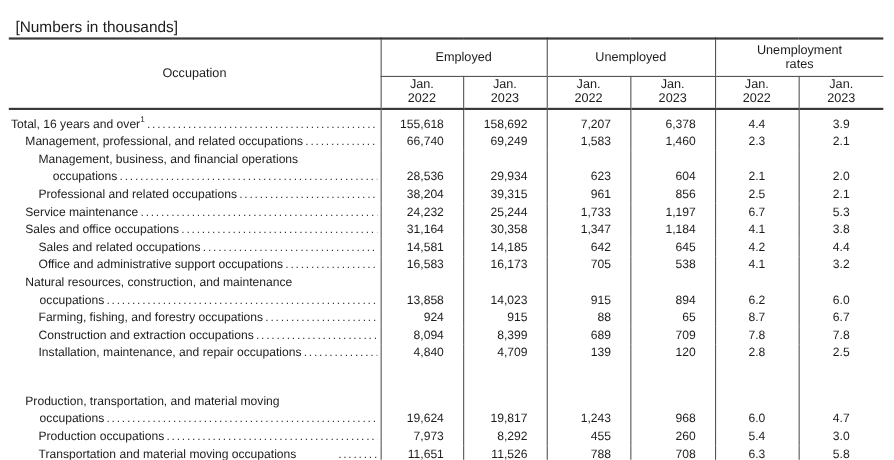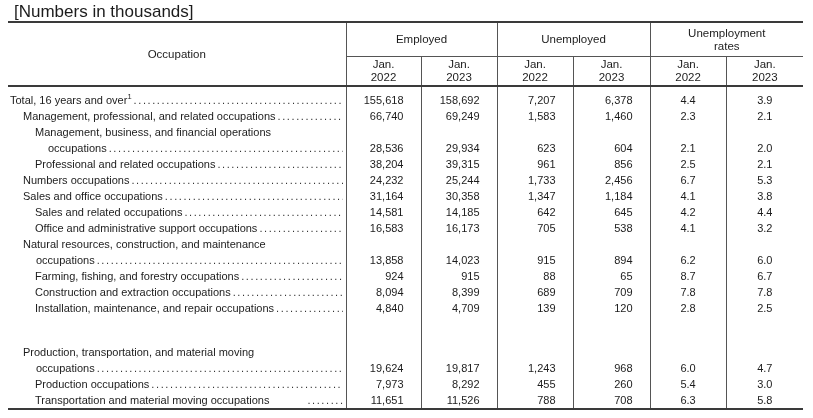--- a/index.html
+++ b/index.html
@@ -4,21 +4,21 @@
 <style>
   html,body{margin:0;padding:0;}
   body{
     width:813px;height:418px;background:#ffffff;color:#1c1c1c;
     font-family:"Liberation Sans","DejaVu Sans",sans-serif;
     overflow:hidden;
   }
   .page{padding:5px 8px 0 8px;}
   .kicker{font-size:13.5px;font-weight:bold;line-height:15px;letter-spacing:.2px;}
   .title{font-size:13px;font-weight:bold;line-height:15px;margin-top:2px;}
-  .units{font-size:17px;line-height:13px;margin-top:0;padding-left:6px;}
+  .units{font-size:14px;line-height:13px;margin-top:13px;padding-left:6px;}
 
   table{
     border-collapse:collapse;table-layout:fixed;width:795px;margin-top:3px;
     border-top:2px solid #3a3a3a;border-bottom:2.5px solid #3a3a3a;
   }
   th{font-weight:normal;padding:0;}
   .occ-h{font-size:11.5px;text-align:center;vertical-align:middle;border-bottom:2px solid #3a3a3a;}
   .grp{
     font-size:11.5px;text-align:center;vertical-align:middle;height:33px;
     border-left:1px solid #555;border-bottom:1px solid #555;
@@ -138,28 +138,28 @@
           <td class="num">38,204</td>
           <td class="num">39,315</td>
           <td class="num">961</td>
           <td class="num">856</td>
           <td class="num rate">2.5</td>
           <td class="num rate">2.1</td>
         </tr>
         <tr>
           <td class="occ">
             <div class="line" style="padding-left: 15px;">
-              <span class="txt">Numbers occupations</span>
+              <span class="txt">Service maintenance</span>
               <span class="dots"></span>
             </div>
           </td>
           <td class="num">24,232</td>
           <td class="num">25,244</td>
           <td class="num">1,733</td>
-          <td class="num">2,456</td>
+          <td class="num">1,197</td>
           <td class="num rate">6.7</td>
           <td class="num rate">5.3</td>
         </tr>
         <tr>
           <td class="occ">
             <div class="line" style="padding-left: 15px;">
               <span class="txt">Sales and office occupations</span>
               <span class="dots"></span>
             </div>
           </td>

